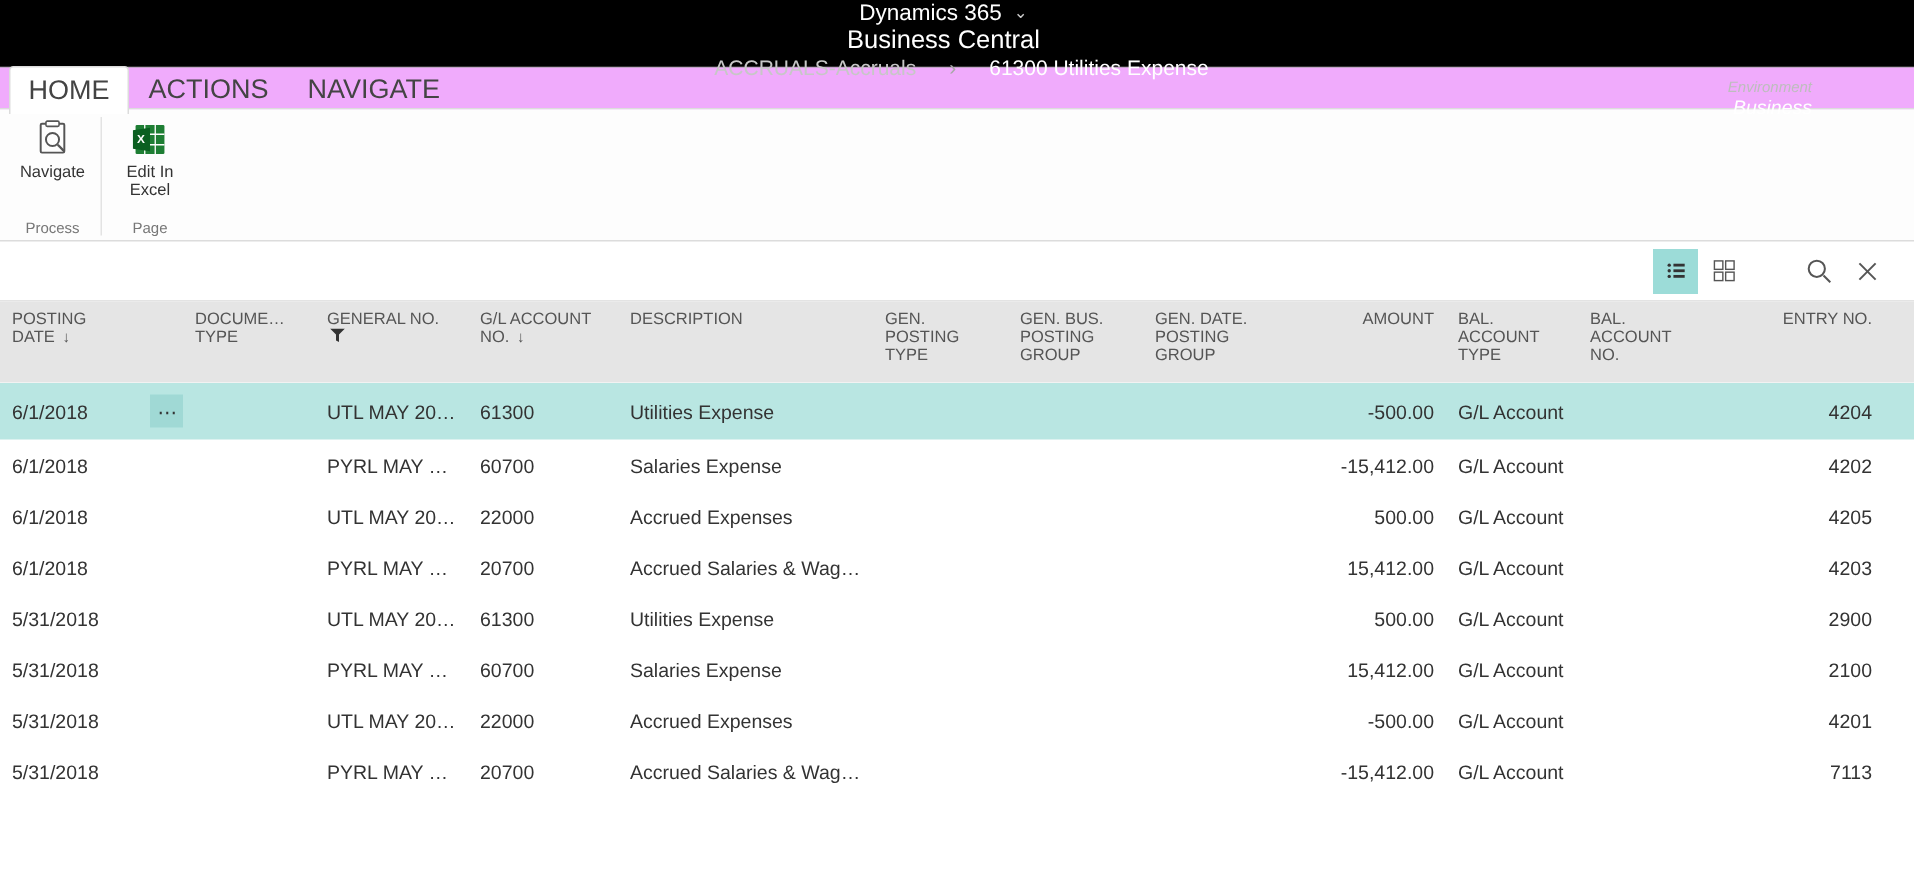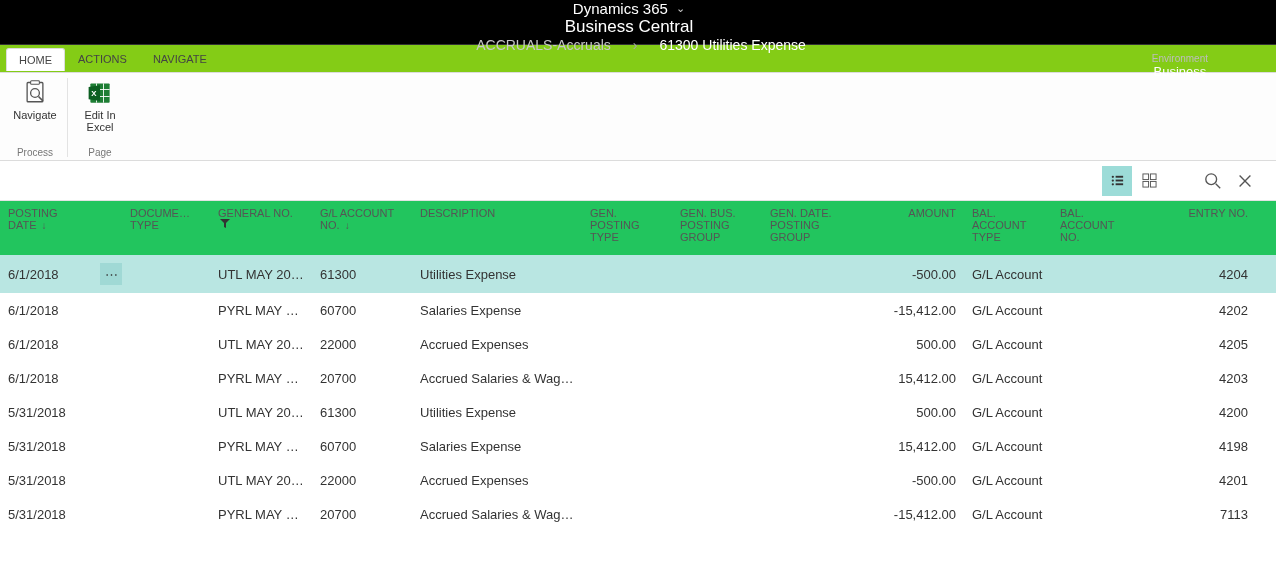--- a/index.html
+++ b/index.html
@@ -51,42 +51,43 @@
     .breadcrumb .current {
       color: #fff;
     }
     .breadcrumb .sep {
       margin: 0 8px;
       color: #a7a7a7;
       font-size: 14px;
     }
     .env {
       margin-left: auto;
-      text-align: center;
+      text-align: right;
       padding-right: 50px;
+      font-style: italic;
     }
     .env-label {
       font-size: 10px; color: #bdbdbd;
     }
     .env-value {
       font-size: 13px; color: #fff;
     }
     .under-header {
       height: 1px;
       background: #333;
     }
     
     .ribbon-tabs {
       display: flex;
       align-items: center;
-      background: #84cc16;
+      background: #f0abfc;
       border-bottom: 1px solid #dcdcdc;
       height: 28px;
       padding-left: 6px;
-      font-size: 11px;
+      font-size: 18px;
       color: #444;
     }
     .ribbon-tabs .tab {
       padding: 5px 12px;
       border: 1px solid transparent;
       border-bottom: none;
       border-top-left-radius: 3px;
       border-top-right-radius: 3px;
       position: relative;
     }
@@ -171,21 +172,21 @@
     .view-actions .act svg { width: 15px; height: 15px; }
     .view-actions .act.big svg { width: 18px; height: 18px; }
     
     .grid-wrap { width: 100%; }
     table.grid {
       width: 100%;
       border-collapse: collapse;
       table-layout: fixed;
     }
     table.grid thead {
-      background: #22c55e;
+      background: #e5e5e5;
     }
     table.grid th {
       font-size: 11px;
       font-weight: 400;
       color: #555;
       text-align: left;
       vertical-align: top;
       padding: 6px 8px 10px 8px;
       height: 54px;
     }
@@ -462,37 +463,37 @@
           <td></td>
           <td>UTL MAY 2018</td>
           <td>61300</td>
           <td>Utilities Expense</td>
           <td></td>
           <td></td>
           <td></td>
           <td class="right">500.00</td>
           <td>G/L Account</td>
           <td></td>
-          <td class="right">4200</td>
+          <td class="right">2900</td>
           <td></td>
         </tr>
         <tr>
           <td>5/31/2018</td>
           <td></td>
           <td></td>
           <td>PYRL MAY 2018</td>
           <td>60700</td>
           <td>Salaries Expense</td>
           <td></td>
           <td></td>
           <td></td>
           <td class="right">15,412.00</td>
           <td>G/L Account</td>
           <td></td>
-          <td class="right">4198</td>
+          <td class="right">2100</td>
           <td></td>
         </tr>
         <tr>
           <td>5/31/2018</td>
           <td></td>
           <td></td>
           <td>UTL MAY 2018</td>
           <td>22000</td>
           <td>Accrued Expenses</td>
           <td></td>

